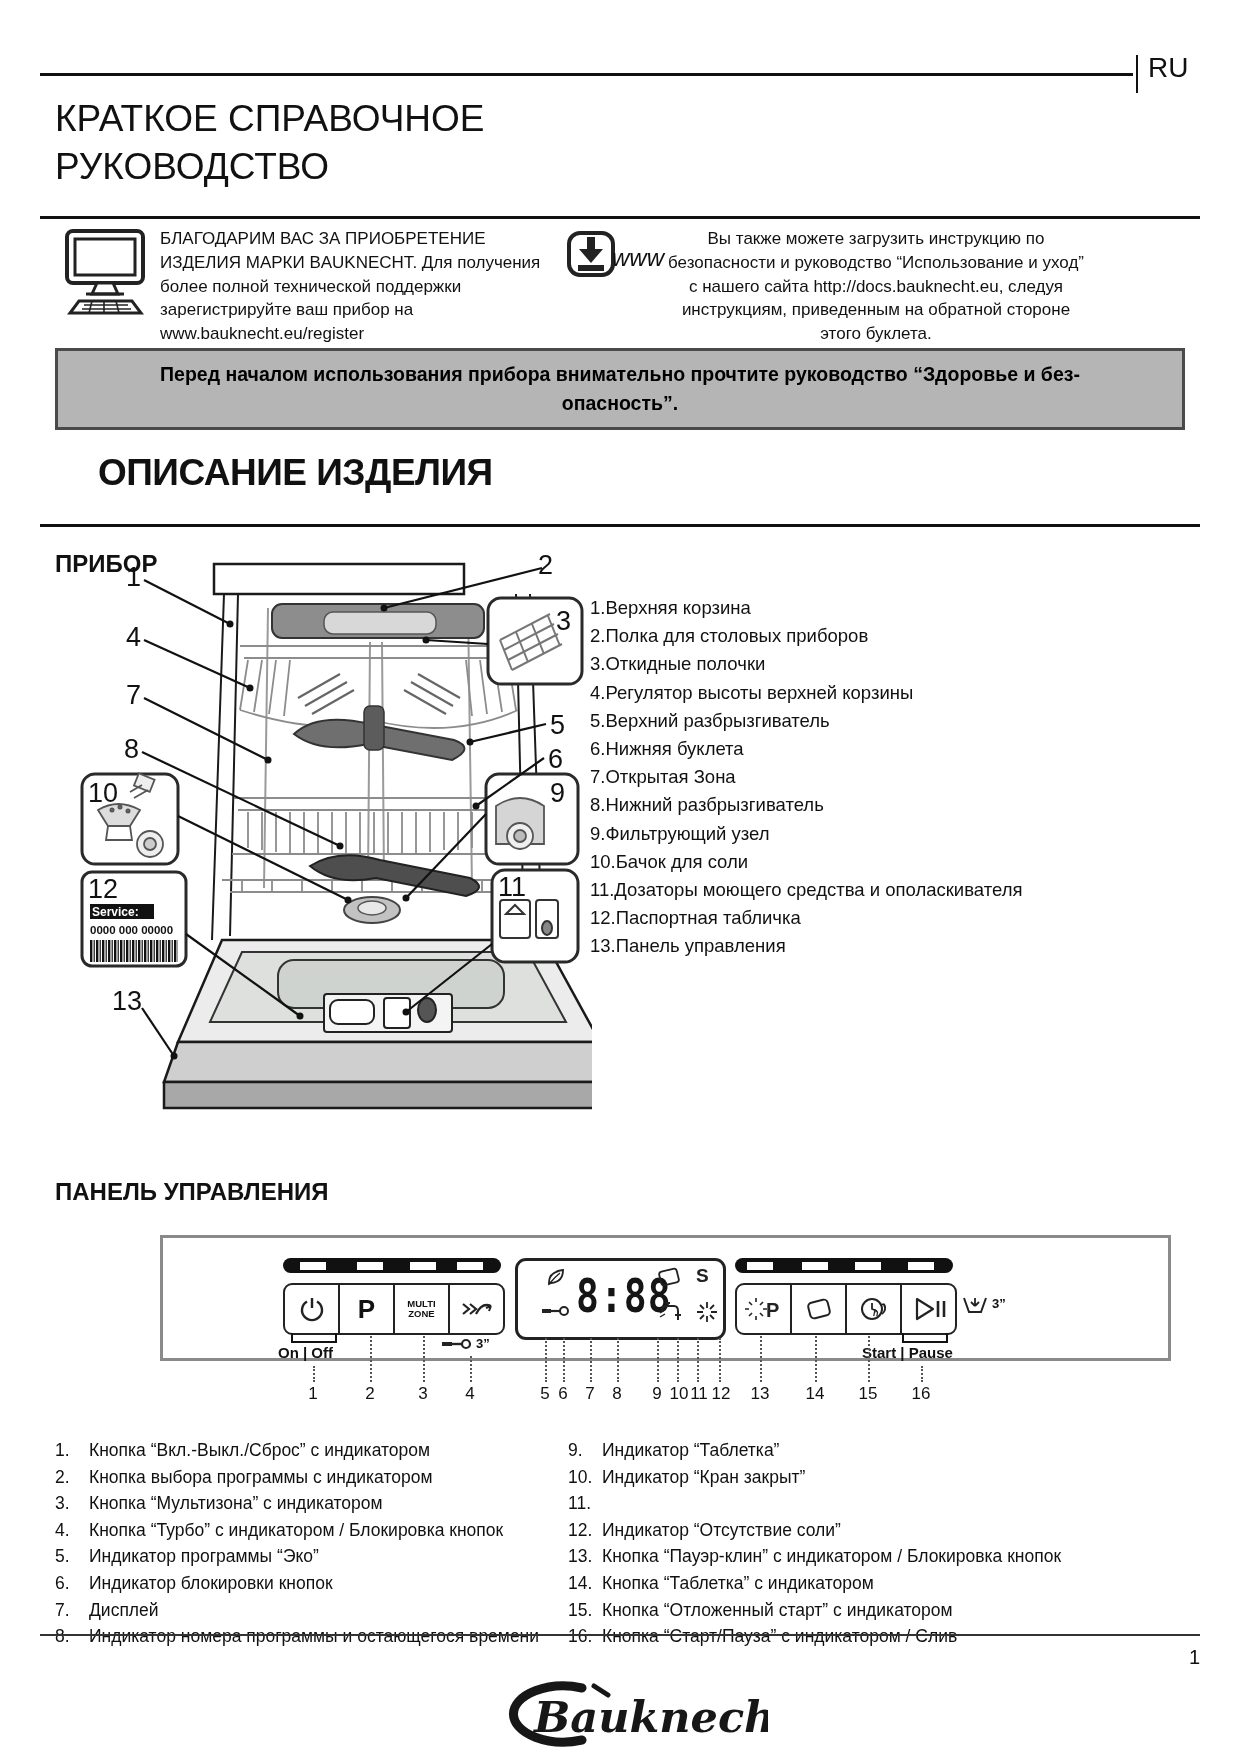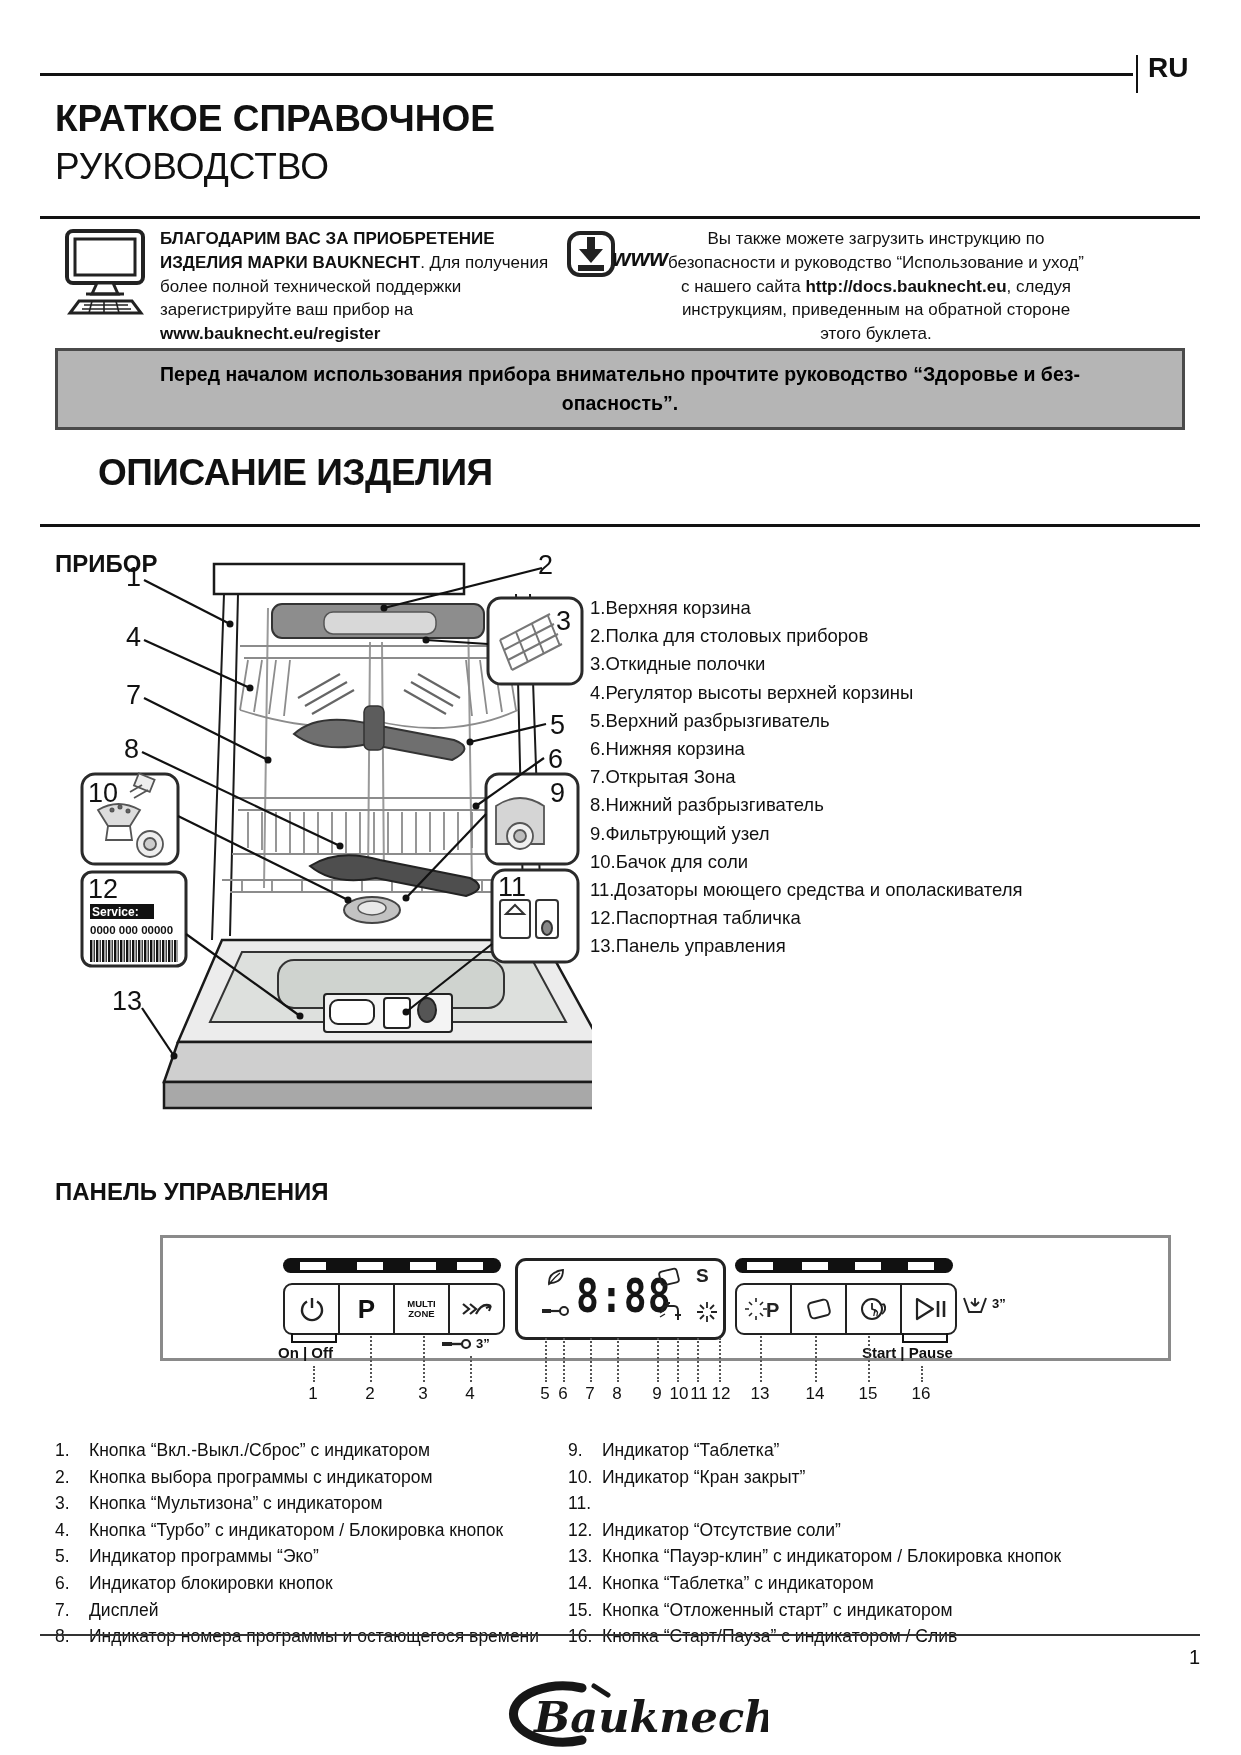--- a/index.html
+++ b/index.html
@@ -1,19 +1,19 @@
 <!DOCTYPE html>
 <html><head>
 <meta charset="utf-8">
 <style>
   html,body{margin:0;padding:0;background:#fff;}
   .page{position:relative;width:1241px;height:1755px;background:#fff;overflow:hidden;
         font-family:"Liberation Sans",sans-serif;color:#111;}
   .abs{position:absolute;}
-  .b{font-weight:bold;}
+  .b{font-weight:normal;}
   .hline{position:absolute;background:#111;}
   .h1{font-weight:bold;font-size:37px;letter-spacing:-0.5px;margin-left:43px;}
   .h2{font-weight:bold;font-size:24px;}
   .bodytxt{font-size:17px;line-height:1.4;}
   .banner{position:absolute;left:55px;top:348px;width:1124px;height:76px;background:#b5b5b5;
           border:3px solid #4a4a4a;display:flex;flex-direction:column;justify-content:center;
           text-align:center;font-weight:bold;font-size:19.5px;line-height:1.5;color:#000;}
   
   .panelbox{position:absolute;left:160px;top:1235px;width:1005px;height:120px;border:3px solid #8a8a8a;background:#fff;}
   .bar{position:absolute;height:15px;background:#111;border-radius:8px;}
@@ -225,21 +225,21 @@
       <text x="40" y="462">13</text>
     </g>
   </svg>
 
   <div class="applist">
     <div><span>1.</span><span>Верхняя корзина</span></div>
     <div><span>2.</span><span>Полка для столовых приборов</span></div>
     <div><span>3.</span><span>Откидные полочки</span></div>
     <div><span>4.</span><span>Регулятор высоты верхней корзины</span></div>
     <div><span>5.</span><span>Верхний разбрызгиватель</span></div>
-    <div><span>6.</span><span>Нижняя корзина</span></div>
+    <div><span>6.</span><span>Нижняя буклета</span></div>
     <div><span>7.</span><span>Открытая Зона</span></div>
     <div><span>8.</span><span>Нижний разбрызгиватель</span></div>
     <div><span>9.</span><span>Фильтрующий узел</span></div>
     <div><span>10.</span><span>Бачок для соли</span></div>
     <div><span>11.</span><span>Дозаторы моющего средства и ополаскивателя</span></div>
     <div><span>12.</span><span>Паспортная табличка</span></div>
     <div><span>13.</span><span>Панель управления</span></div>
   </div>
 
   <div class="abs h2" style="left:55px;top:1178px;">ПАНЕЛЬ УПРАВЛЕНИЯ</div>

